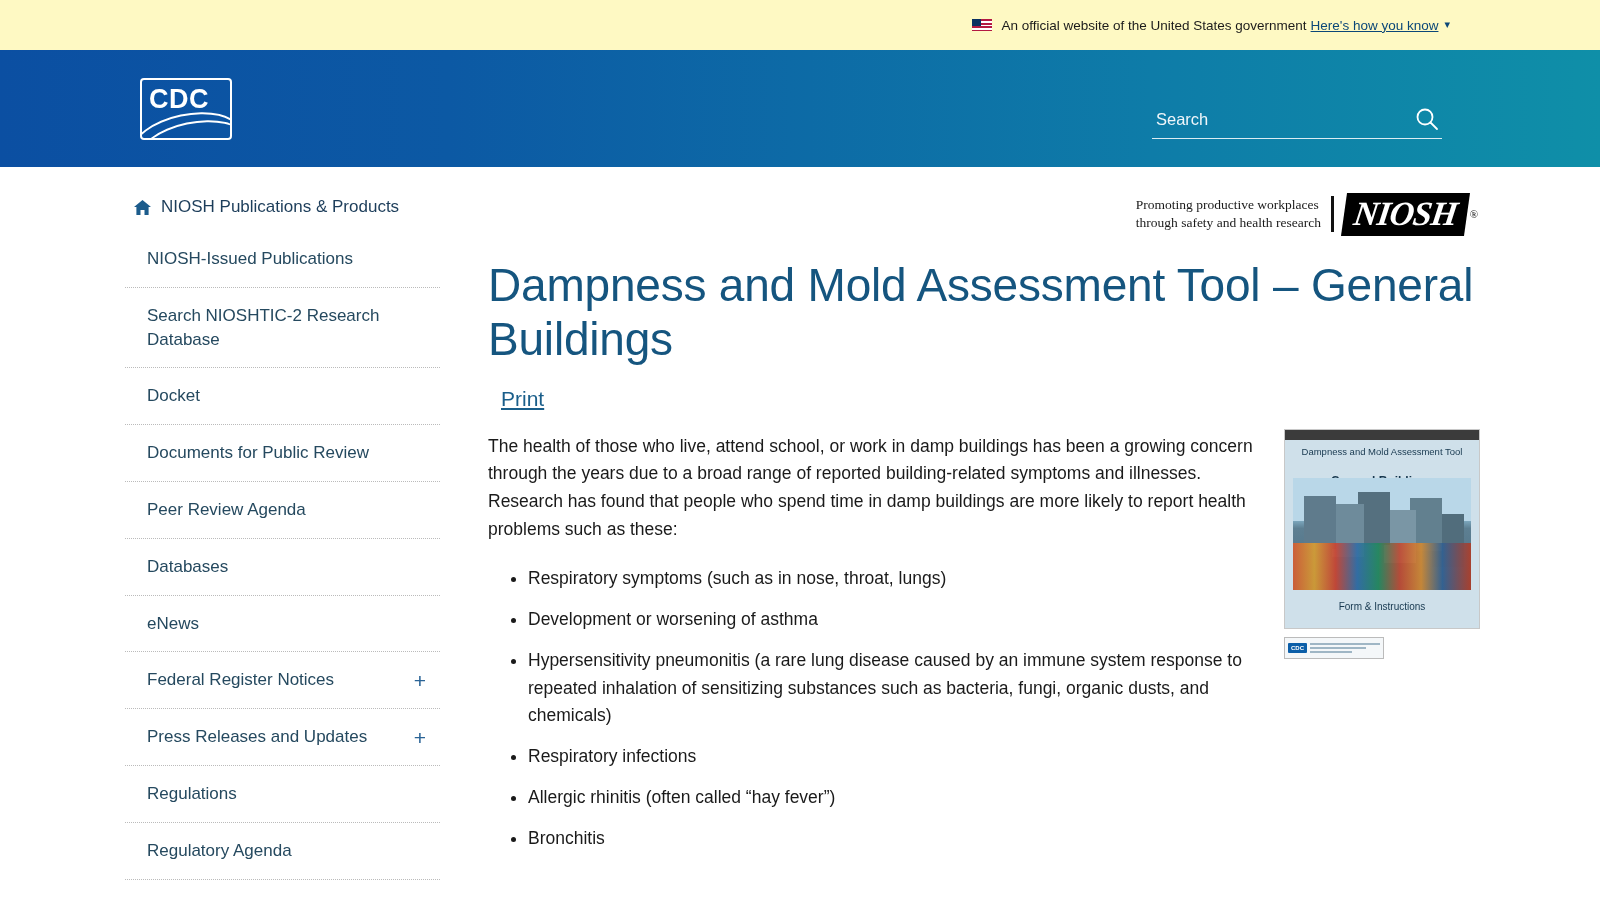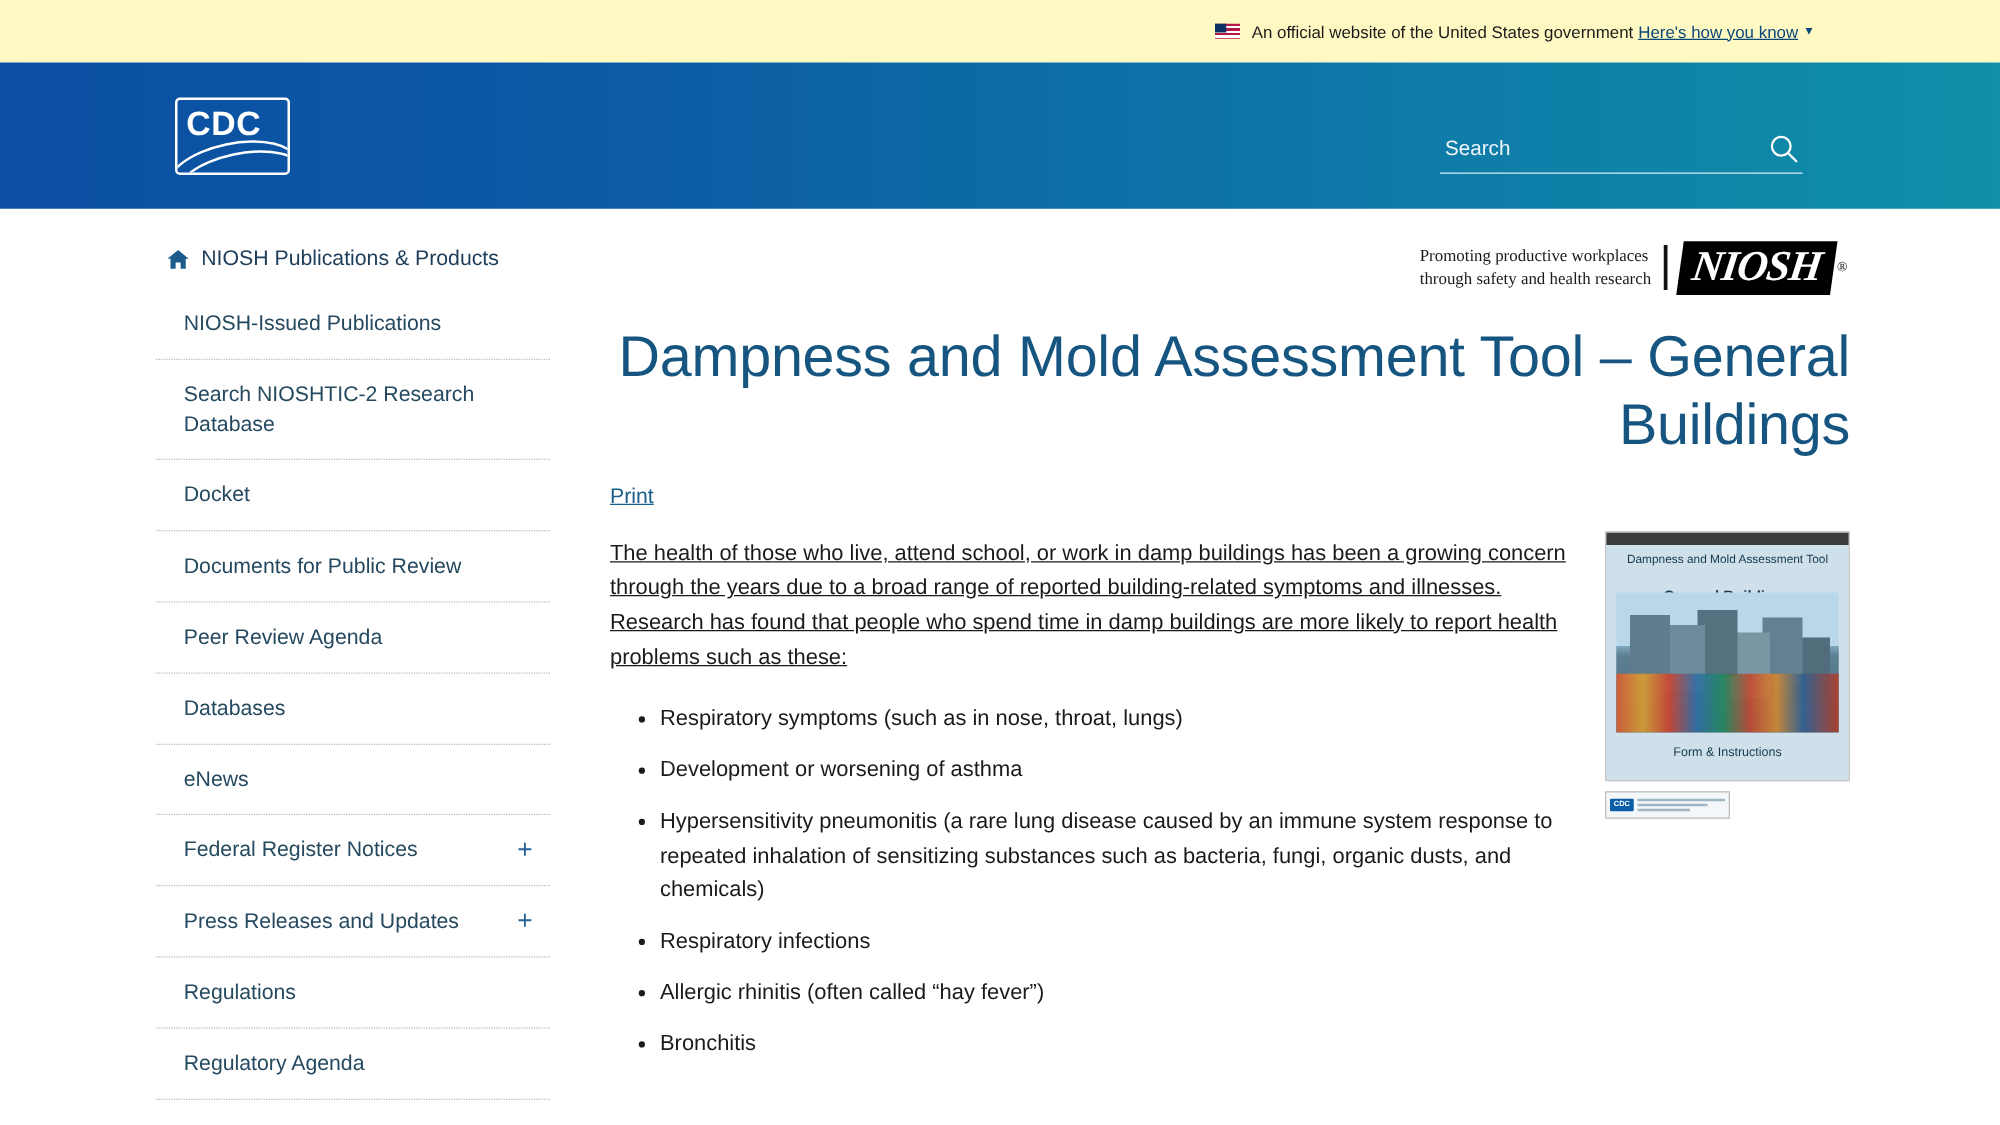--- a/index.html
+++ b/index.html
@@ -220,50 +220,49 @@
   }
   .niosh-reg { font-size: 11px; vertical-align: super; color:#111; margin-left: 3px;}
 
   h1.page-title {
     font-size: 46px;
     line-height: 1.17;
     color: #15557f;
     font-weight: 400;
     margin: 16px 0 0 0;
     letter-spacing: -0.2px;
-    text-align: right;
   }
   .print-link {
     display: inline-block;
     margin-top: 20px;
-    font-size: 17px;
+    font-size: 21px;
     color: #1a5e8a;
     text-decoration: underline;
     cursor: pointer;
+    margin-left: 13px;
   }
   .pub-bar {
     margin-top: 22px;
     background: #efefef;
     display: flex;
     justify-content: space-between;
     align-items: center;
     padding: 14px 16px;
     font-size: 15.5px;
     letter-spacing: 0.4px;
     color: #1a1a1a;
   }
   .pub-bar .pub-date { font-weight: 700; }
   .content-flex { display: flex; gap: 22px; }
   .content-text { flex: 1; min-width: 0; }
   .content-text p {
     font-size: 17.5px;
     line-height: 1.58;
     margin: 22px 0 0 0;
     color: #1a1a1a;
-    text-decoration: underline;
   }
   .content-text ul {
     margin: 22px 0 0 0;
     padding-left: 40px;
   }
   .content-text li {
     font-size: 17.5px;
     line-height: 1.55;
     margin-bottom: 14px;
     color: #1a1a1a;

